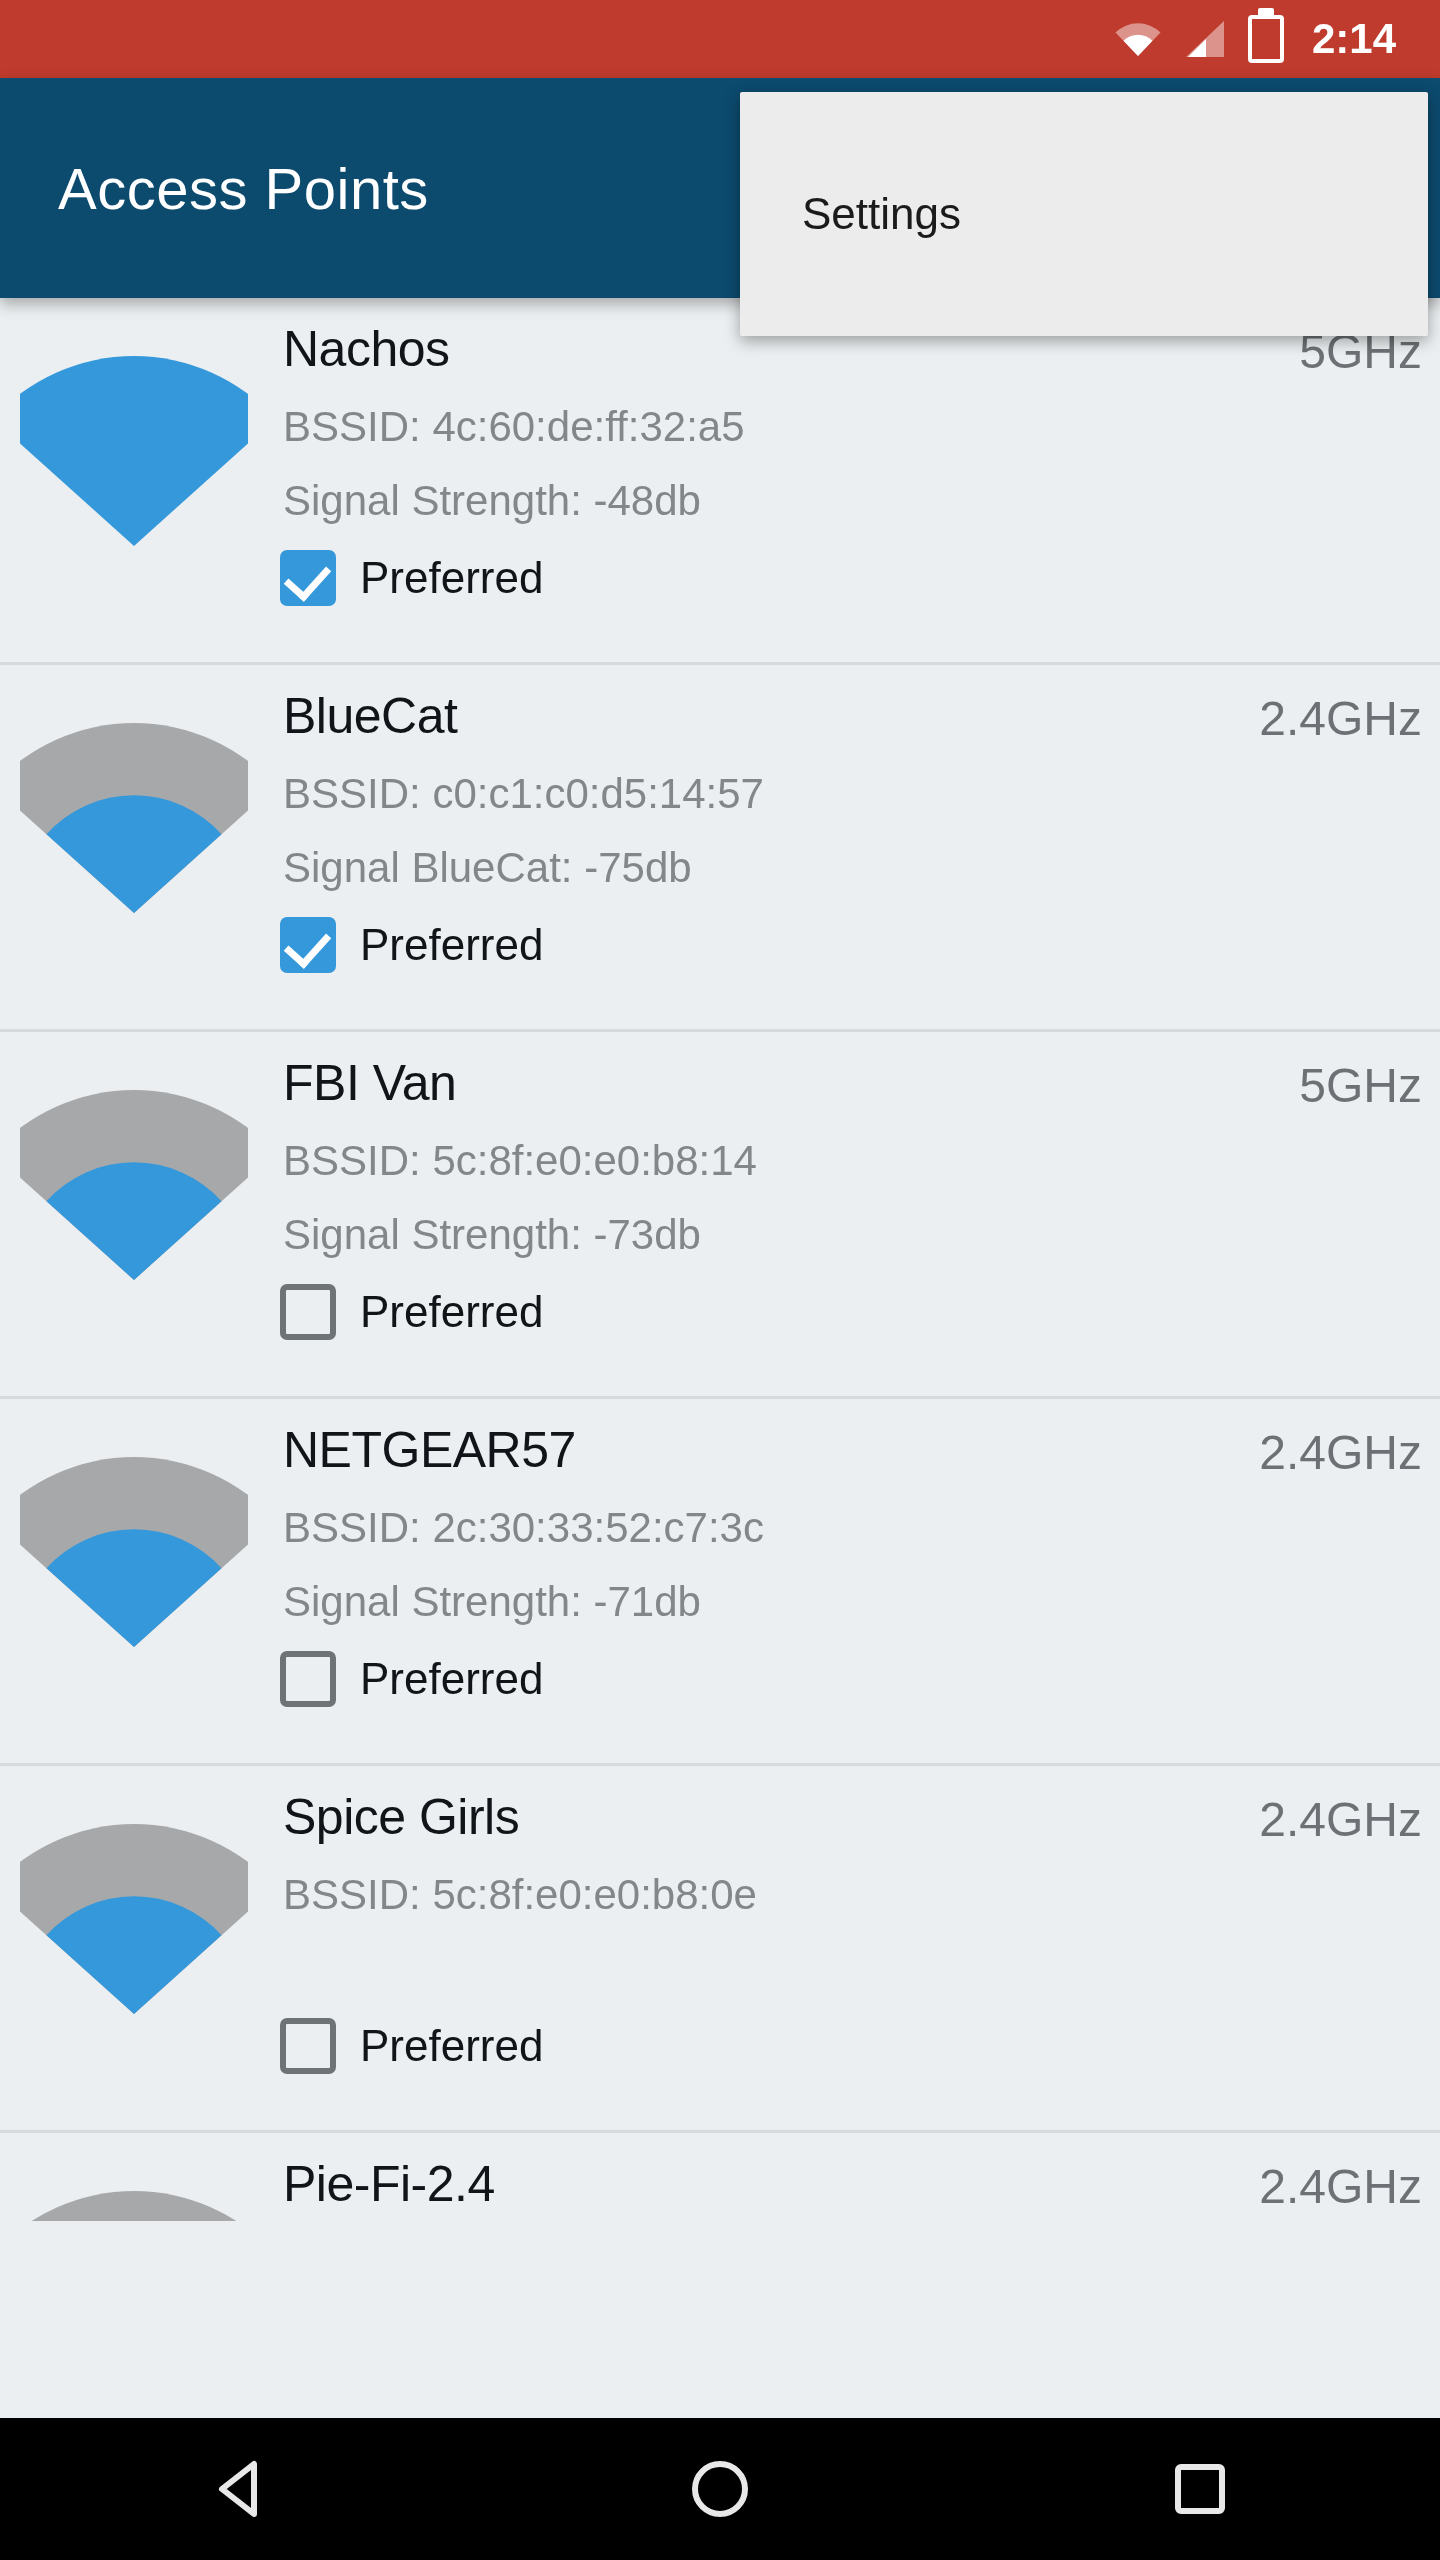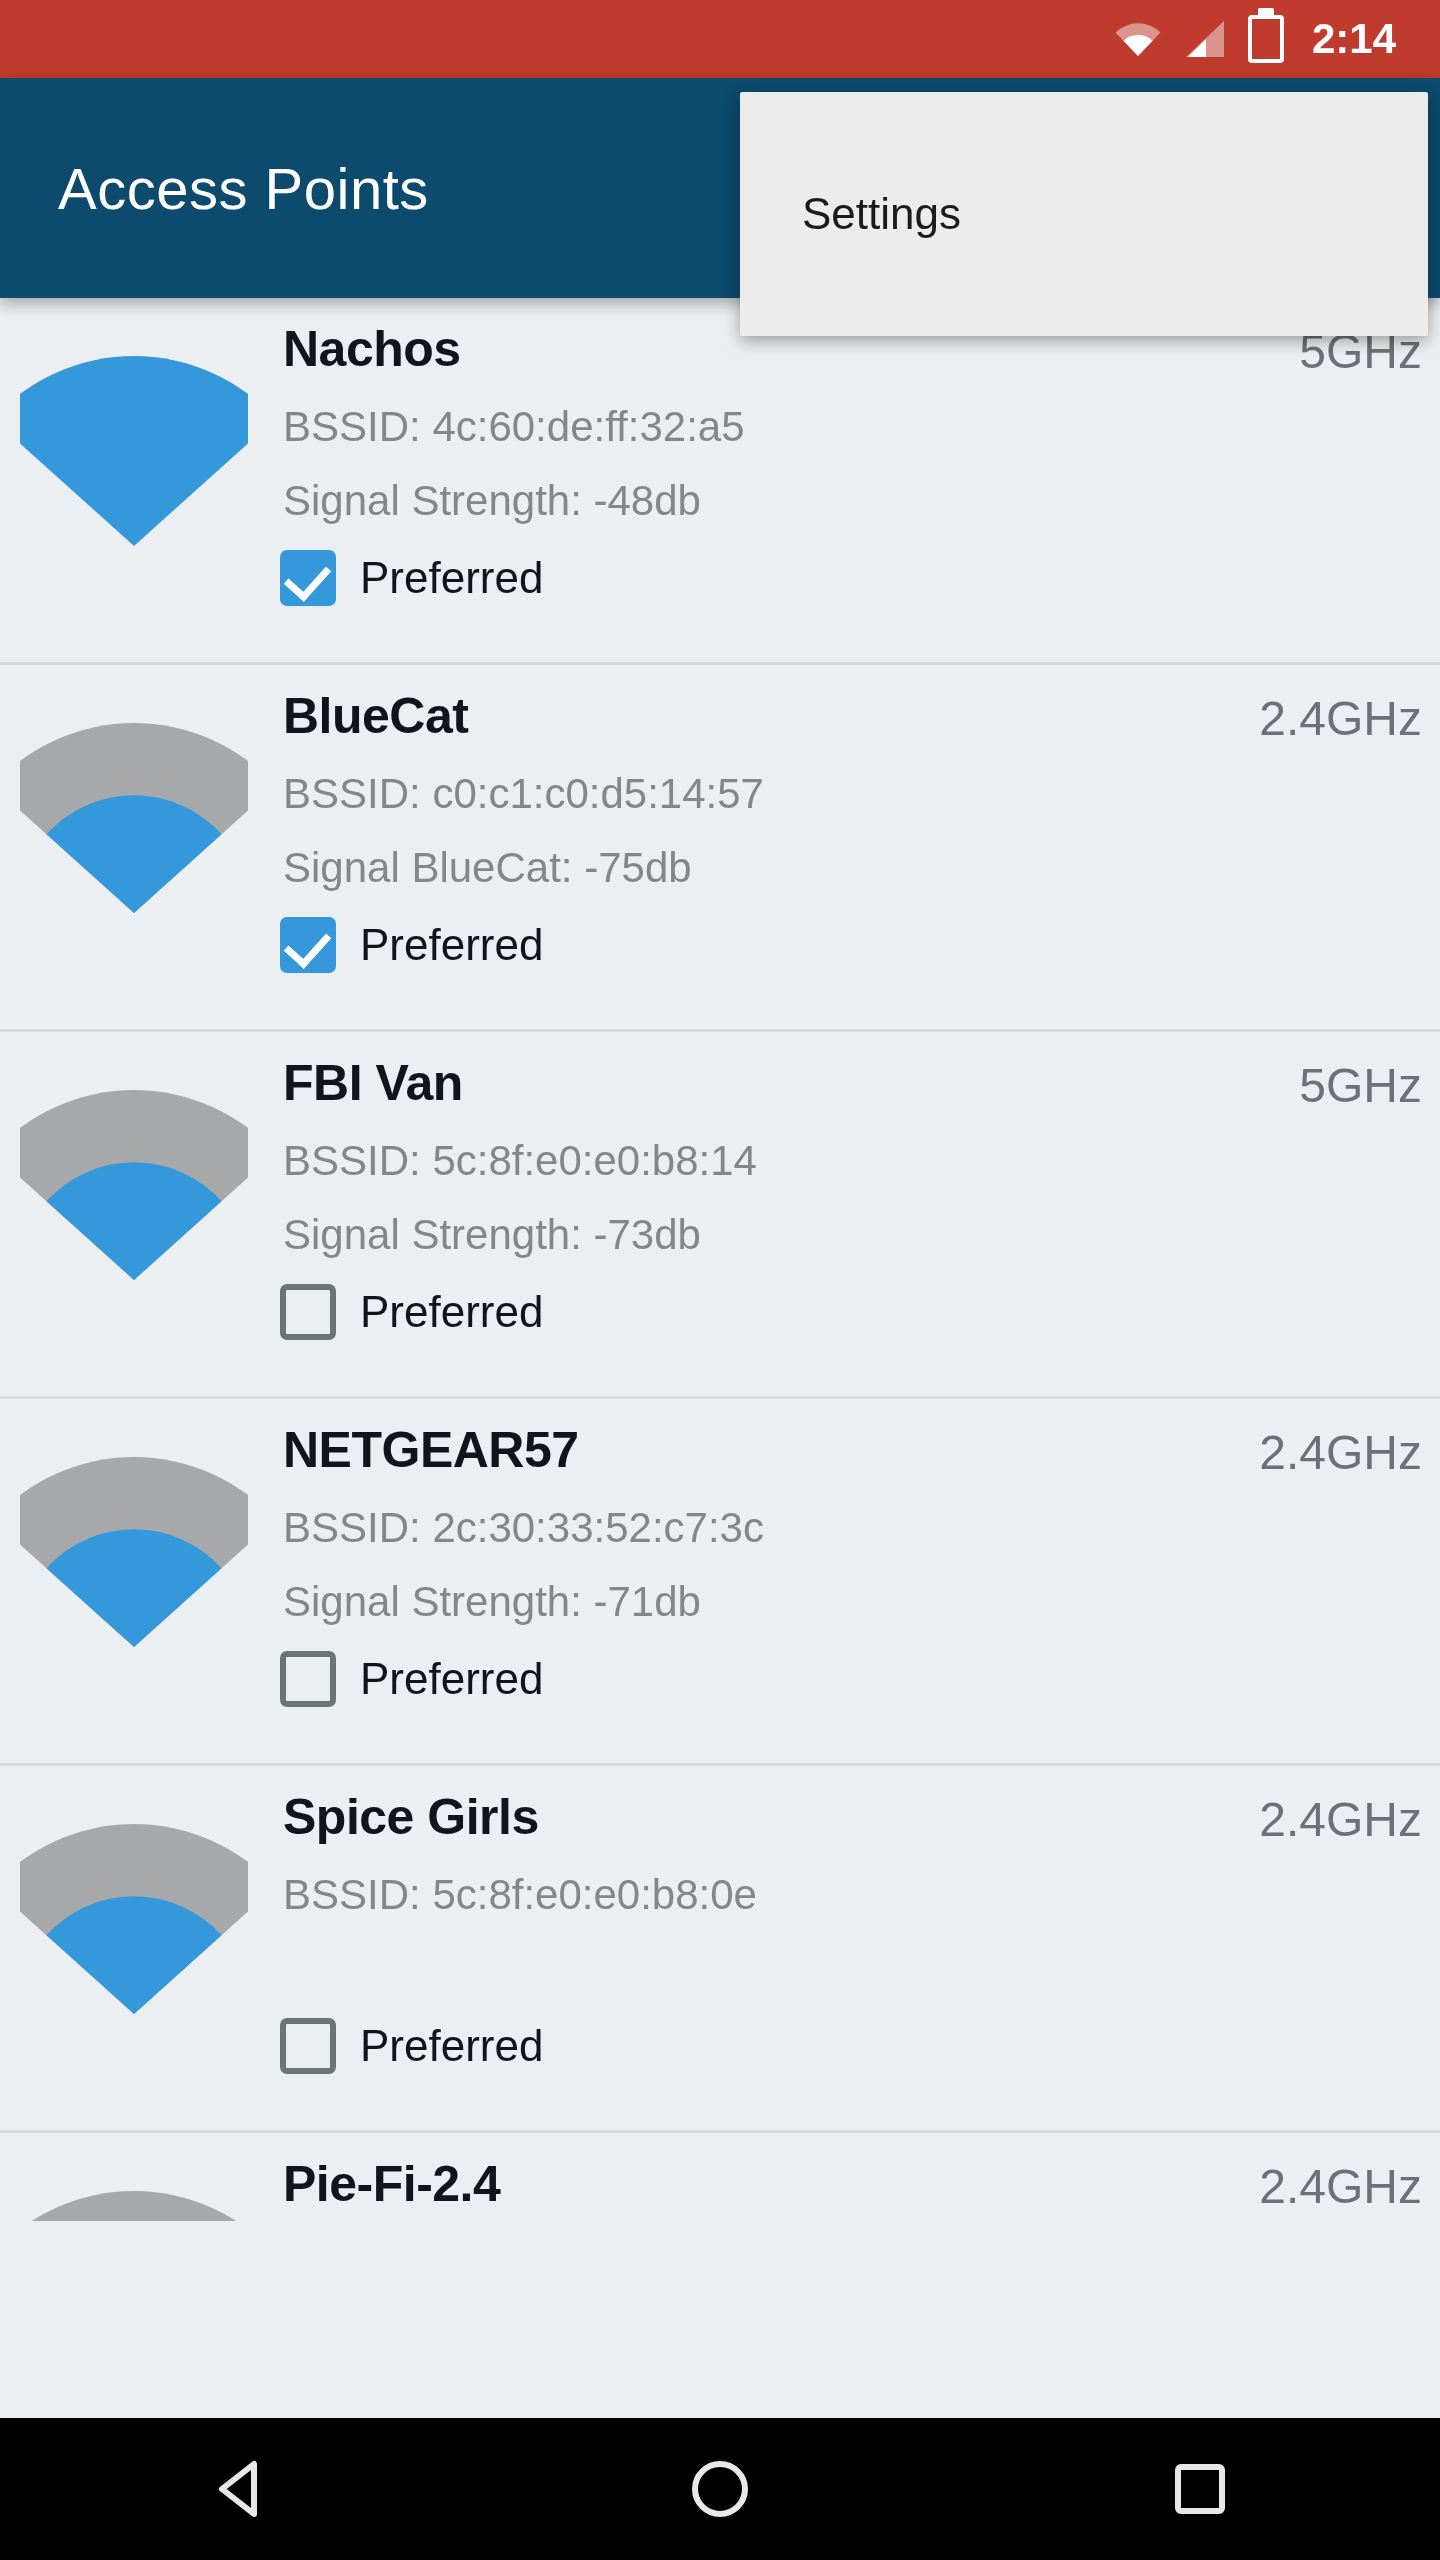--- a/index.html
+++ b/index.html
@@ -75,21 +75,21 @@
   .ap-row.last{ border-bottom:none; }
 
   .wifi-icon{
     position:absolute; left:20px; top:52px;
     width:228px; height:200px;
   }
   .wifi-icon svg{ display:block; width:228px; height:200px; }
 
   .ap-name{
     position:absolute; left:283px; top:22px;
-    font-size:50px; font-weight:bold; color:#111418; white-space:nowrap;
+    font-size:50px; font-weight:normal; color:#111418; white-space:nowrap;
     letter-spacing:-0.5px;
     text-align:right;
   }
   .ap-freq{
     position:absolute; right:18px; top:26px;
     font-size:48px; color:#6d7175; white-space:nowrap;
   }
   .ap-bssid{
     position:absolute; left:283px; top:105px;
     font-size:42px; color:#83878a; white-space:nowrap;

